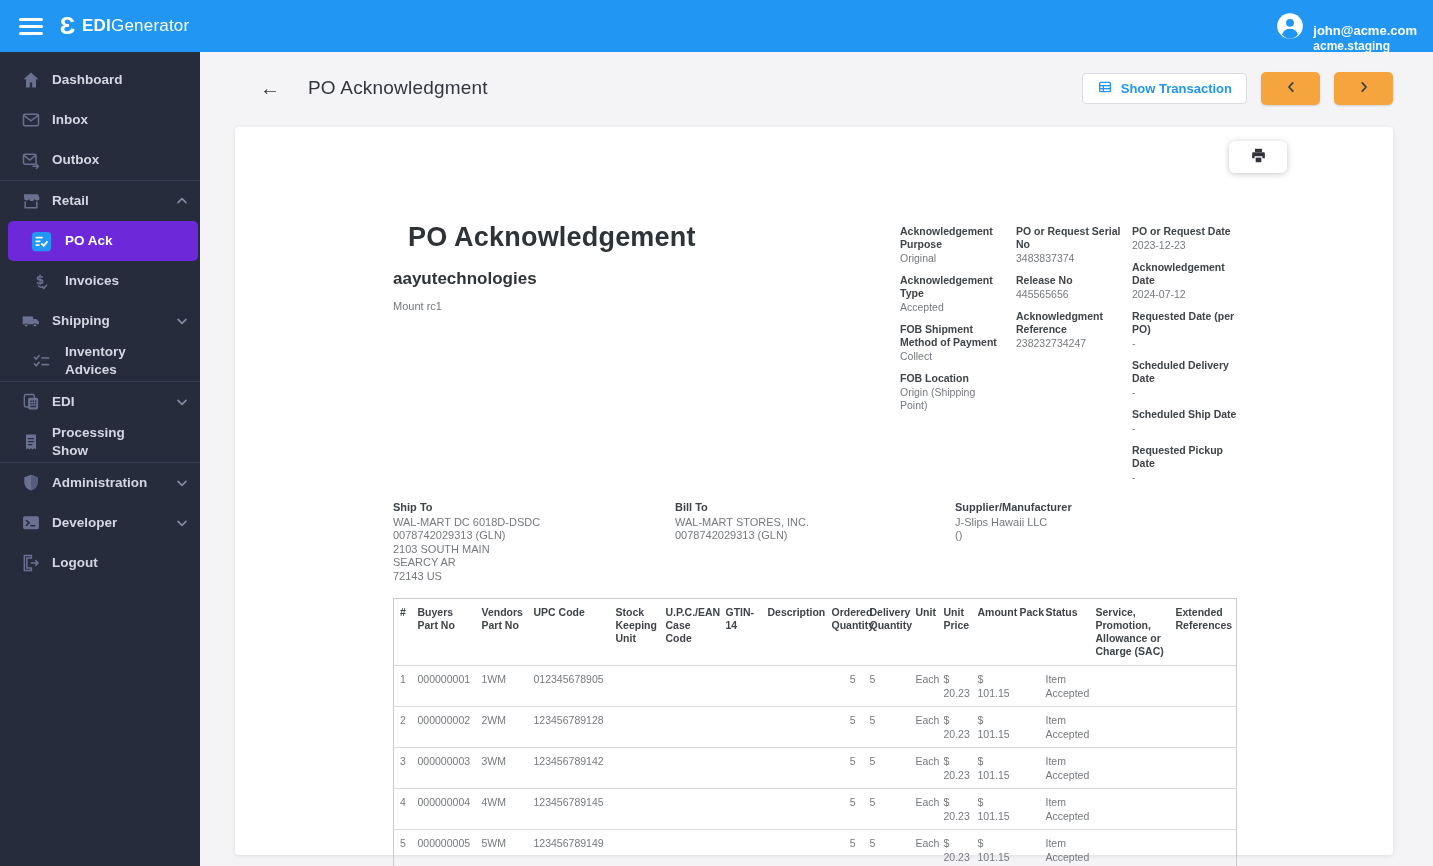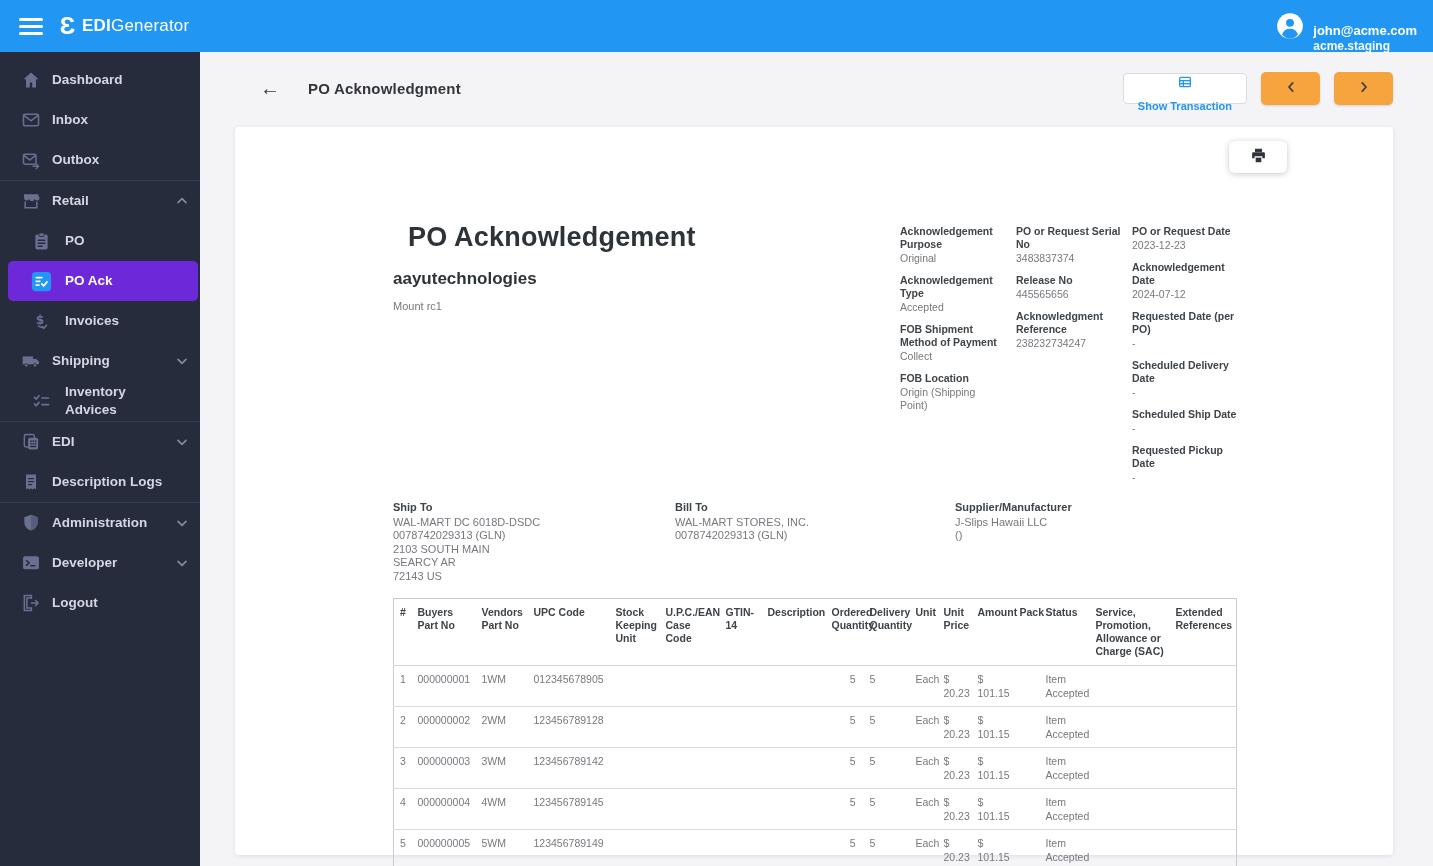--- a/index.html
+++ b/index.html
@@ -47,26 +47,26 @@
   .side-item.sub .s-label { margin-left:13px; }
   .side-item .chev { margin-left:auto; width:16px; height:16px; display:flex; align-items:center; }
   .side-item.active { background:#6d28d9; border-radius:5px; margin:0 2px 0 8px; padding-left:22px; color:#ffffff; }
   .side-item.active .s-label { font-weight:700; }
   .side-divider { height:1px; background:#363d50; margin:0; }
 
   
   .main { position:absolute; top:52px; left:200px; right:0; bottom:0; background:#f4f4f6; overflow:hidden; }
   .page-header { display:flex; align-items:center; height:64px; padding:8px 40px 0 56px; }
   .back-btn { background:none; border:none; font-size:20px; color:#33373d; cursor:pointer; line-height:20px; padding:4px; }
-  .page-title { font-size:15px; font-weight:700; color:#32363c; margin-left:24px; letter-spacing:.2px; }
+  .page-title { font-size:19px; font-weight:400; color:#32363c; margin-left:24px; letter-spacing:.2px; }
   .header-actions { margin-left:auto; display:flex; align-items:center; gap:8px; }
   .show-transaction {
     display:flex; align-items:center; gap:8px; height:31px; padding:0 14px;
     background:#fff; border:1px solid #d9dce1; border-radius:4px; cursor:pointer;
-    color:#2196f3; font-size:11px; font-weight:600; font-family:inherit;flex-direction:column;
+    color:#2196f3; font-size:13px; font-weight:600; font-family:inherit;
   }
   .show-transaction svg { width:16px; height:16px; }
   .nav-btn {
     width:59px; height:33px; border:none; border-radius:5px; background:#f6a53e;
     display:flex; align-items:center; justify-content:center; cursor:pointer;
     box-shadow:0 1px 2px rgba(0,0,0,.15); margin-left:6px;
   }
   .nav-btn svg { width:14px; height:14px; }
 
   
@@ -182,34 +182,20 @@
               <path d="M5 12.5V20h14v-7.5" fill="none" stroke="#6a7190" stroke-width="1.8"></path>
             </svg>
           </span>
           <span class="s-label">Retail</span>
           <span class="chev">
             <svg viewBox="0 0 24 24" fill="none" stroke="#868ca6" stroke-width="2.4" stroke-linecap="round" stroke-linejoin="round">
               <polyline points="6 14.5 12 8.5 18 14.5"></polyline>
             </svg>
           </span>
         </div>
-        <div class="side-item sub">
-          <span class="s-icon">
-            <svg viewBox="0 0 24 24">
-              <rect x="5" y="4" width="14" height="17" rx="2" fill="#6a7190"></rect>
-              <rect x="9" y="2.3" width="6" height="4" rx="1.2" fill="#6a7190" stroke="#262c3c" stroke-width="1"></rect>
-              <g stroke="#262c3c" stroke-width="1.6" stroke-linecap="round">
-                <line x1="8.2" y1="10.5" x2="15.8" y2="10.5"></line>
-                <line x1="8.2" y1="14" x2="15.8" y2="14"></line>
-                <line x1="8.2" y1="17.5" x2="12.8" y2="17.5"></line>
-              </g>
-            </svg>
-          </span>
-          <span class="s-label">PO</span>
-        </div>
         <div class="side-item sub active">
           <span class="s-icon">
             <svg viewBox="0 0 24 24">
               <rect x="1" y="1" width="22" height="22" rx="4.5" fill="#2196f3"></rect>
               <g stroke="#fff" stroke-width="2" stroke-linecap="round" fill="none">
                 <line x1="6" y1="7.5" x2="12.5" y2="7.5"></line>
                 <line x1="6" y1="11.8" x2="10" y2="11.8"></line>
                 <line x1="6" y1="16" x2="9" y2="16"></line>
                 <path d="M12.3 14.8l2.2 2.2 3.8-4.5"></path>
               </g>
@@ -282,21 +268,21 @@
           <span class="s-icon">
             <svg viewBox="0 0 24 24">
               <path d="M6 3h12v18l-2-1.6-2 1.6-2-1.6L10 21l-2-1.6L6 21z" fill="#6a7190"></path>
               <g stroke="#262c3c" stroke-width="1.5" stroke-linecap="round">
                 <line x1="9" y1="8" x2="15" y2="8"></line>
                 <line x1="9" y1="11.5" x2="15" y2="11.5"></line>
                 <line x1="9" y1="15" x2="13" y2="15"></line>
               </g>
             </svg>
           </span>
-          <span class="s-label">Description Logs</span>
+          <span class="s-label">Processing Show</span>
         </div>
         <div class="side-divider"></div>
         <div class="side-item">
           <span class="s-icon">
             <svg viewBox="0 0 24 24">
               <path d="M12 2l8 3.2v6c0 5-3.4 8.4-8 9.8-4.6-1.4-8-4.8-8-9.8v-6z" fill="#6a7190"></path>
               <path d="M12 2l8 3.2v6c0 5-3.4 8.4-8 9.8z" fill="#555d7d"></path>
             </svg>
           </span>
           <span class="s-label">Administration</span>

